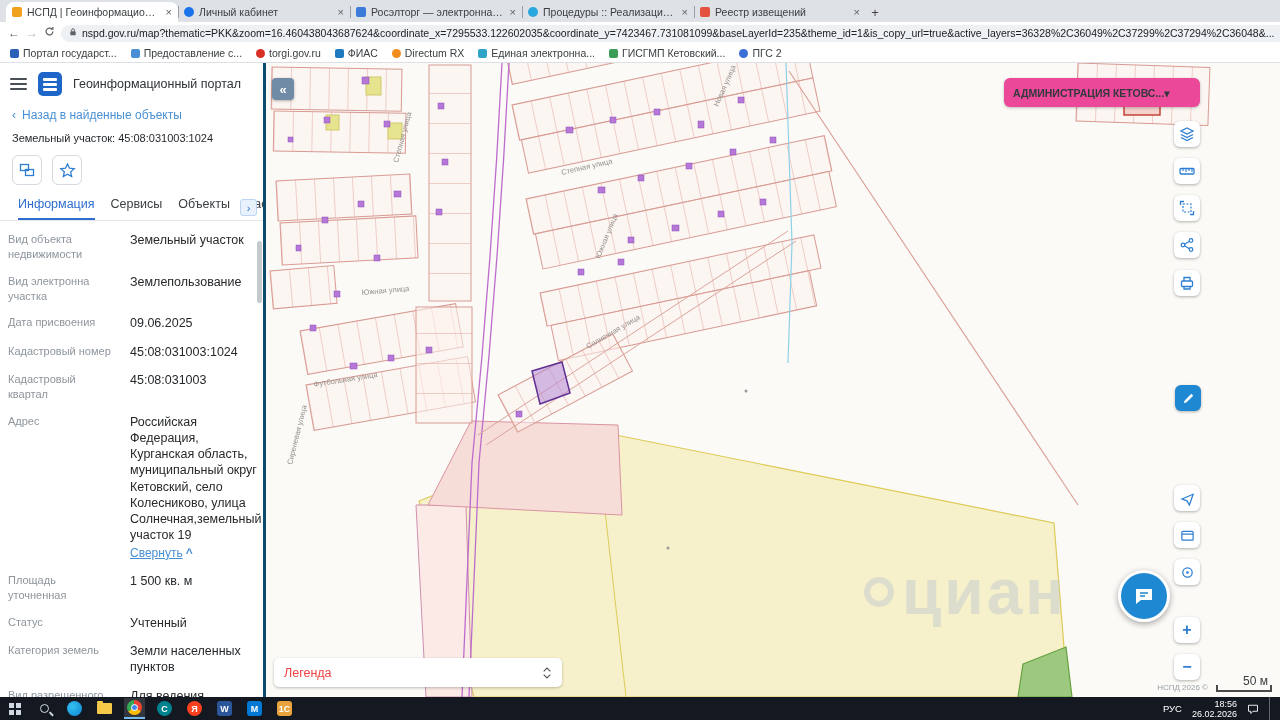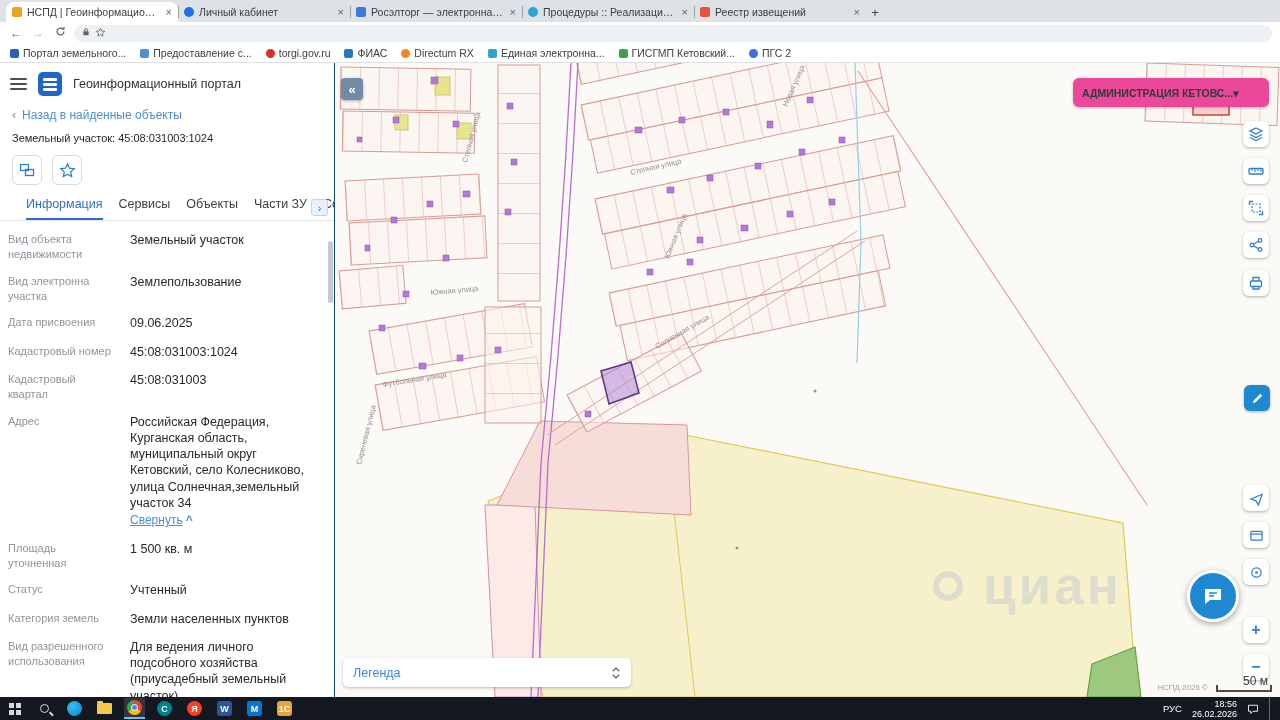--- a/index.html
+++ b/index.html
@@ -22,64 +22,64 @@
   .omnibox { flex:1; height:17px; background:#eef1f4; border-radius:9px; display:flex; align-items:center; gap:5px; padding:0 8px; font-size:10.5px; color:#202124; }
   .omnibox .url { flex:1; white-space:nowrap; overflow:hidden; text-overflow:ellipsis; }
   .bookmarks { height:19px; background:#fff; border-bottom:1px solid #dcdfe3; display:flex; align-items:center; gap:14px; padding:0 10px; font-size:10.5px; color:#3c4043; }
   .bm { display:flex; align-items:center; gap:4px; white-space:nowrap; }
   .bm .fav { width:9px; height:9px; border-radius:2px; }
 
   
   .app { display:flex; height:634px; }
 
   
-  .panel { width:335px; background:#fff; position:relative; flex:none; overflow:hidden; border-right:1px solid #0c4a6e; }
+  .panel { width:266px; background:#fff; position:relative; flex:none; overflow:hidden; border-right:3px solid #0c4a6e; }
   .phead { display:flex; align-items:center; gap:11px; padding:9px 10px 6px; }
   .burger { width:17px; height:12px; display:flex; flex-direction:column; justify-content:space-between; cursor:pointer; }
   .burger i { height:2px; background:#4a4f55; border-radius:1px; }
   .applogo { width:24px; height:24px; background:#1e66c8; border-radius:5px; position:relative; }
   .applogo::before { content:""; position:absolute; left:5px; top:6px; width:14px; height:3px; background:#fff; border-radius:1px; box-shadow:0 5px 0 #fff, 0 10px 0 #fff; }
   .apptitle { font-size:12.5px; color:#2e3338; }
   .backlink { display:flex; align-items:center; gap:6px; color:#4a8fd4; font-size:12px; padding:6px 12px 2px; cursor:pointer; }
   .objtitle { font-size:11px; font-weight:400; color:#1f2327; padding:8px 12px 2px; }
   .actions { display:flex; gap:10px; padding:9px 12px 10px; }
   .abtn { width:30px; height:30px; border:1px solid #d4dae0; border-radius:6px; display:flex; align-items:center; justify-content:center; background:#fff; cursor:pointer; }
-  .ptabs { display:flex; align-items:center; gap:16px; padding:0 26px; border-bottom:1px solid #e4e7ea; position:relative; height:26px; }
+  .ptabs { display:flex; align-items:center; gap:16px; padding:0 18px; border-bottom:1px solid #e4e7ea; position:relative; height:26px; }
   .ptab { font-size:12.5px; color:#3c4043; padding-bottom:7px; white-space:nowrap; cursor:pointer; }
   .ptab.active { color:#2e6ed0; border-bottom:2px solid #2e6ed0; margin-bottom:-1px; }
   .ptab-arrow { position:absolute; right:6px; top:4px; width:17px; height:17px; background:#e8f1fc; border:1px solid #bcd4f2; border-radius:3px; color:#2e6ed0; font-size:11px; display:flex; align-items:center; justify-content:center; cursor:pointer; }
   .fields { padding:11px 14px 0 8px; }
   .frow { display:flex; gap:18px; margin-bottom:12px; }
   .flabel { width:104px; flex:none; font-size:11px; line-height:1.35; color:#8e959c; }
   .fvalue { flex:1; font-size:12.5px; line-height:1.3; color:#26292c; }
   .clink { color:#4a8fd4; font-size:12px; text-decoration:underline; margin-top:2px; display:inline-block; cursor:pointer; }
   .clink .car { text-decoration:none; display:inline-block; margin-left:3px; font-weight:700; }
   .pscroll { position:absolute; right:1px; top:178px; width:5px; height:62px; background:#c4c9ce; border-radius:3px; }
 
   
   .maparea { position:relative; flex:1; background:#fbfaf7; overflow:hidden; }
   .basemap { position:absolute; left:0; top:0; }
   .blk { fill:url(#pv); stroke:#d89a92; stroke-width:1; }
   .blkh { fill:url(#ph); stroke:#d89a92; stroke-width:1; }
   .street { font-size:7.5px; fill:#95908b; }
   .bld { fill:#b678d8; stroke:#8d4fb8; stroke-width:0.5; }
 
-  .watermark { position:absolute; left:598px; top:492px; font-size:53px; font-weight:700; letter-spacing:3px; color:rgba(195,202,210,0.5); pointer-events:none; display:flex; align-items:center; gap:20px; }
+  .watermark { position:absolute; left:598px; top:492px; font-size:64px; font-weight:700; letter-spacing:3px; color:rgba(195,202,210,0.5); pointer-events:none; display:flex; align-items:center; gap:8px; }
   .wm-pin { width:30px; height:30px; border:6px solid rgba(195,202,210,0.5); border-radius:50%; }
 
   .mbtn { position:absolute; background:#fff; border-radius:6px; box-shadow:0 1px 3px rgba(0,0,0,.3); display:flex; align-items:center; justify-content:center; cursor:pointer; }
   .collapse-btn { left:6px; top:15px; width:22px; height:22px; background:#6f8ba6; color:#fff; font-size:13px; font-weight:700; border-radius:4px; box-shadow:0 1px 3px rgba(0,0,0,.3); display:flex; align-items:center; justify-content:center; position:absolute; cursor:pointer; }
   .region-dd { position:absolute; left:738px; top:15px; width:196px; height:29px; background:#ec4899; border-radius:6px; box-shadow:0 1px 3px rgba(0,0,0,.25); display:flex; align-items:center; justify-content:flex-start; padding:0 9px; font-size:10.5px; font-weight:700; color:#33383d; cursor:pointer; }
   .region-dd .lbl { white-space:nowrap; overflow:hidden; text-overflow:ellipsis; }
   .rt { left:908px; width:26px; height:26px; }
   .rt svg { display:block; }
   .edit-btn { left:909px; top:322px; width:26px; height:26px; background:#1e88d2; }
   .zoombtn { left:908px; width:26px; height:26px; color:#2d7dd2; font-size:16px; font-weight:700; }
   .chat-fab { position:absolute; left:852px; top:507px; width:52px; height:52px; border-radius:50%; background:#1e88d2; border:3px solid #fff; box-shadow:0 2px 6px rgba(0,0,0,.35); display:flex; align-items:center; justify-content:center; cursor:pointer; }
-  .legendbar { position:absolute; left:8px; bottom:10px; width:288px; height:29px; background:#fff; border-radius:5px; box-shadow:0 1px 3px rgba(0,0,0,.25); display:flex; align-items:center; justify-content:space-between; padding:0 10px; font-size:12.5px; color:#3b82f6; cursor:pointer; }
+  .legendbar { position:absolute; left:8px; bottom:10px; width:288px; height:29px; background:#fff; border-radius:5px; box-shadow:0 1px 3px rgba(0,0,0,.25); display:flex; align-items:center; justify-content:space-between; padding:0 10px; font-size:12.5px; color:#ef4444; cursor:pointer; }
   .scaleinfo { position:absolute; right:8px; bottom:5px; display:flex; align-items:flex-end; gap:8px; }
   .copyright { font-size:8px; color:#9aa0a6; }
   .scalebar { width:56px; height:7px; border-bottom:2px solid #4a4a4a; border-left:2px solid #4a4a4a; border-right:2px solid #4a4a4a; position:relative; }
   .scale-label { position:absolute; right:2px; top:-11px; font-size:12px; color:#3a3d40; white-space:nowrap; }
 
   
   .taskbar { height:23px; background:#141820; display:flex; align-items:center; justify-content:space-between; padding:0 2px 0 4px; }
   .tb-left { display:flex; align-items:center; gap:9px; height:100%; }
   .tb-ic { width:21px; height:21px; display:flex; align-items:center; justify-content:center; }
   .tb-ic.active { background:rgba(255,255,255,.13); border-bottom:2px solid #76b9ed; }
@@ -138,31 +138,32 @@
     <span class="navbtn dis">→</span>
     <span class="navbtn"><svg width="11" height="11" viewBox="0 0 16 16">
           <path d="M13 8a5 5 0 1 1-1.5-3.6" fill="none" stroke="#5f6368" stroke-width="1.8"></path>
           <path d="M13 1.5v3.2H9.8" fill="none" stroke="#5f6368" stroke-width="1.8"></path>
         </svg></span>
     <div class="omnibox">
       <span><svg width="8" height="10" viewBox="0 0 12 14">
             <rect x="2" y="6" width="8" height="6" rx="1" fill="#5f6368"></rect>
             <path d="M4 6V4a2 2 0 0 1 4 0v2" fill="none" stroke="#5f6368" stroke-width="1.4"></path>
           </svg></span>
+      <span class="url">nspd.gov.ru/map?thematic=PKK&amp;zoom=16.460438043687624&amp;coordinate_x=7295533.122602035&amp;coordinate_y=7423467.731081099&amp;baseLayerId=235&amp;theme_id=1&amp;is_copy_url=true&amp;active_layers=36328%2C36049%2C37299%2C37294%2C36048&amp;...</span>
       <span><svg width="11" height="11" viewBox="0 0 16 16">
             <path d="M8 2l1.8 3.8 4.2.5-3.1 2.8.8 4.1L8 11.2 4.3 13.2l.8-4.1L2 6.3l4.2-.5z" fill="none" stroke="#5f6368" stroke-width="1.2"></path>
           </svg></span>
     </div>
 
   </div>
 
   <div class="bookmarks">
     <span class="bm">
         <span class="fav" style="background:#2b5fb8"></span>
-        <span>Портал земельного...</span>
+        <span>Портал государст...</span>
       </span>
     <span class="bm">
         <span class="fav" style="background:#4a90d4"></span>
         <span>Предоставление с...</span>
       </span>
     <span class="bm">
         <span class="fav" style="background:#d93025;border-radius:50%"></span>
         <span>torgi.gov.ru</span>
       </span>
     <span class="bm">
@@ -243,21 +244,21 @@
             <div class="flabel">Кадастровый номер</div>
             <div class="fvalue">45:08:031003:1024</div>
           </div>
         <div class="frow">
             <div class="flabel">Кадастровый квартал</div>
             <div class="fvalue">45:08:031003</div>
           </div>
         <div class="frow">
           <div class="flabel">Адрес</div>
           <div class="fvalue">
-            <span>Российская Федерация, Курганская область, муниципальный округ Кетовский, село Колесниково, улица Солнечная,земельный участок 34</span><br>
+            <span>Российская Федерация, Курганская область, муниципальный округ Кетовский, село Колесниково, улица Солнечная,земельный участок 19</span><br>
             <span class="clink"><span>Свернуть</span><span class="car">^</span></span>
           </div>
         </div>
         <div class="frow">
             <div class="flabel">Площадь уточненная</div>
             <div class="fvalue">1 500 кв. м</div>
           </div>
         <div class="frow">
             <div class="flabel">Статус</div>
             <div class="fvalue">Учтенный</div>

